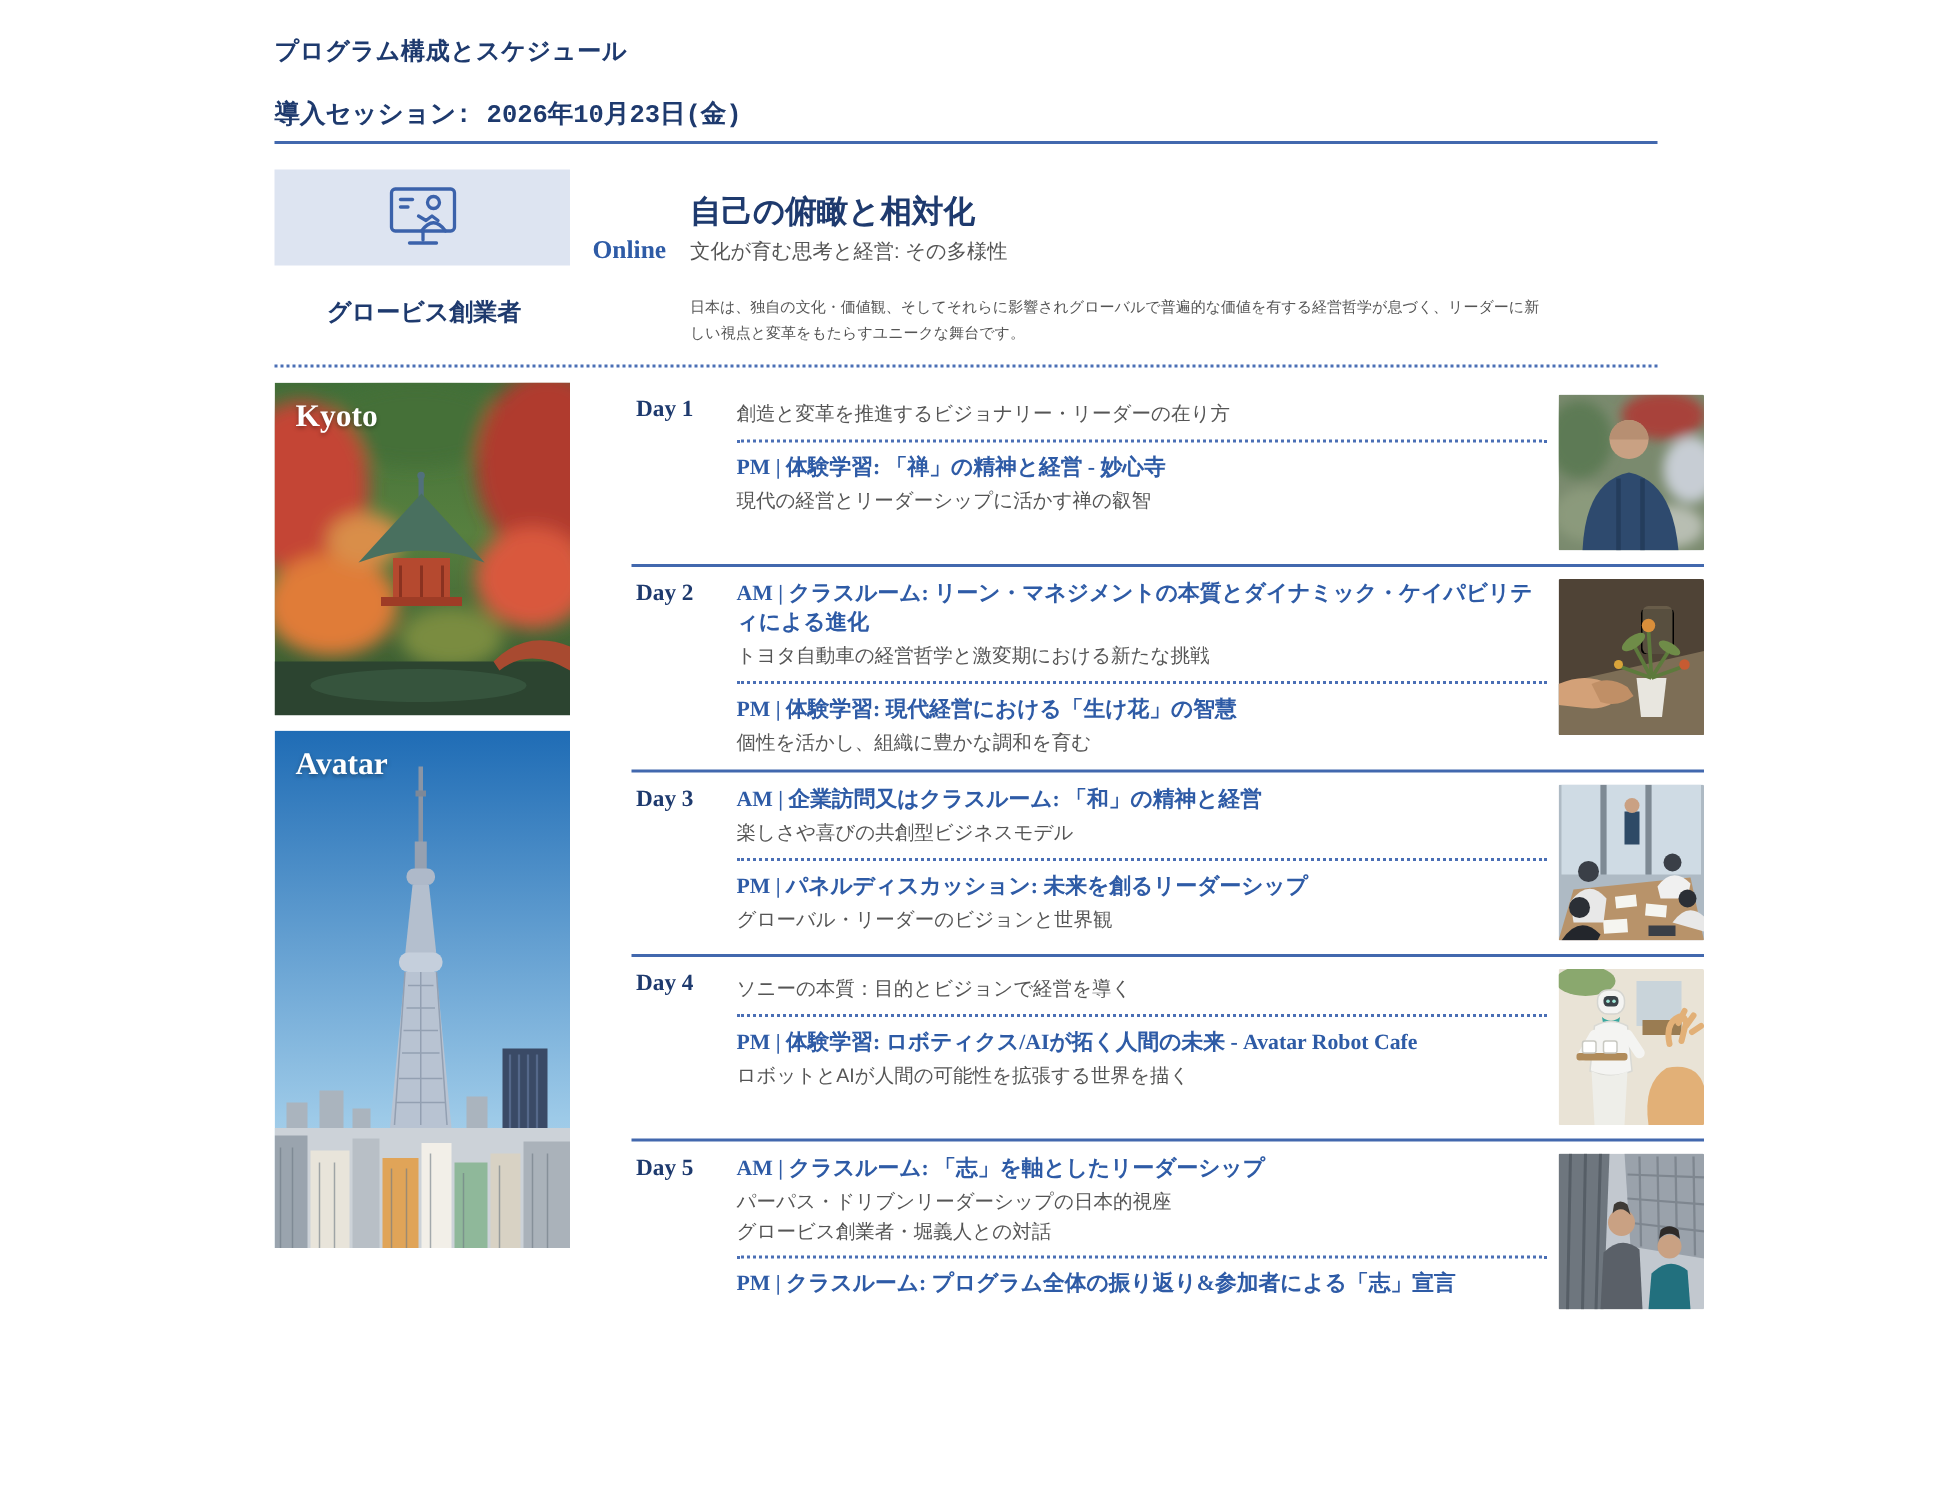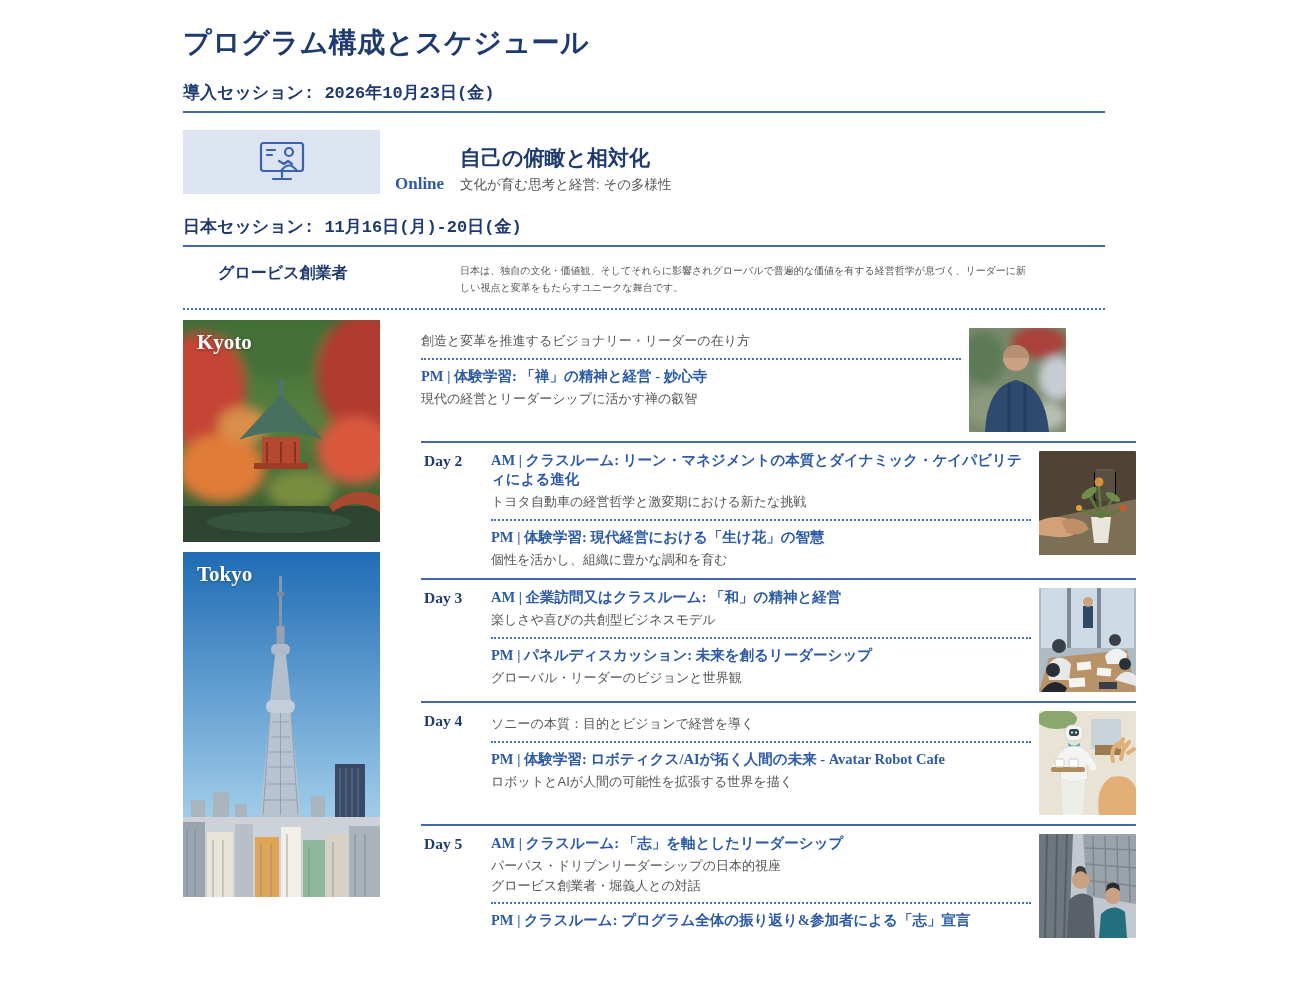--- a/index.html
+++ b/index.html
@@ -4,21 +4,21 @@
 <style>
   :root{
     --navy:#1e3a6e; --blue:#2e5ba6; --line-blue:#4268ae;
     --dot:#4a6fb5; --text-gray:#555555; --card-bg:#dde4f1;
   }
   *{box-sizing:border-box;}
   html,body{margin:0;padding:0;}
   body{width:1300px;height:1000px;background:#fff;font-family:"Liberation Sans",sans-serif;overflow:hidden;}
   .content{position:relative;margin-left:183px;width:922px;padding-top:24px;}
 
-  .page-title{font-family:Liberation Serif, serif;font-size:28px;font-weight:bold;color:var(--navy);margin:0 0 19px 0;letter-spacing:.5px;}
+  .page-title{font-family:Liberation Serif, serif;font-size:16px;font-weight:bold;color:var(--navy);margin:0 0 19px 0;letter-spacing:.5px;}
 
   .section-header{font-family:Liberation Mono, monospace;font-size:17px;font-weight:bold;color:var(--navy);padding-bottom:7px;border-bottom:2px solid var(--line-blue);}
 
   .online-card{display:flex;align-items:flex-end;margin-top:17px;height:64px;}
   .online-thumb{width:197px;height:64px;background:var(--card-bg);display:flex;align-items:center;justify-content:center;flex:none;}
   .online-label{font-family:"Liberation Serif",serif;font-size:17px;font-weight:bold;color:var(--blue);width:65px;margin-left:15px;flex:none;}
   .card-title{font-family:"Liberation Serif",serif;font-size:21px;font-weight:bold;color:var(--navy);margin-bottom:4px;}
   .card-sub{font-size:13.5px;color:var(--text-gray);}
 
   .japan-section{margin-top:21px;}
@@ -74,21 +74,20 @@
       </div>
       <div class="online-label">Online</div>
       <div class="card-text">
         <div class="card-title">自己の俯瞰と相対化</div>
         <div class="card-sub">文化が育む思考と経営: その多様性</div>
       </div>
     </div>
   </div>
 
   <div class="japan-section">
-    <div class="section-header">日本セッション: 11月16日(月)-20日(金)</div>
 
     <div class="reason-row">
       <div class="reason-label">グロービス創業者</div>
       <div class="reason-text">日本は、独自の文化・価値観、そしてそれらに影響されグローバルで普遍的な価値を有する経営哲学が息づく、リーダーに新しい視点と変革をもたらすユニークな舞台です。</div>
     </div>
 
     <div class="dotted-full"></div>
 
     <div class="schedule">
 
@@ -188,27 +187,28 @@
                 <line x1="40" y1="288" x2="40" y2="345"></line>
               <line x1="78" y1="292" x2="78" y2="345"></line>
                 <line x1="88" y1="292" x2="88" y2="345"></line>
               <line x1="104" y1="282" x2="104" y2="345"></line>
                 <line x1="126" y1="295" x2="126" y2="345"></line>
               <line x1="150" y1="290" x2="150" y2="345"></line>
                 <line x1="172" y1="282" x2="172" y2="345"></line>
               <line x1="182" y1="282" x2="182" y2="345"></line>
             </g>
           </svg>
-          <div class="loc-name">Tokyo</div>
+          <div class="loc-name">Avatar</div>
         </div>
       </div>
 
       <div class="days-col">
 
         <div class="day-row">
+          <div class="day-label">Day 1</div>
           <div class="day-body">
             <div class="slot-sub">創造と変革を推進するビジョナリー・リーダーの在り方</div>
             <div class="slot-dotted"></div>
             <div class="slot-title">PM | 体験学習: 「禅」の精神と経営 - 妙心寺</div>
             <div class="slot-sub">現代の経営とリーダーシップに活かす禅の叡智</div>
           </div>
           <div class="day-photo">
             <svg width="97" height="104" viewBox="0 0 97 104" preserveAspectRatio="none">
               <defs>
                   <filter id="b1">

